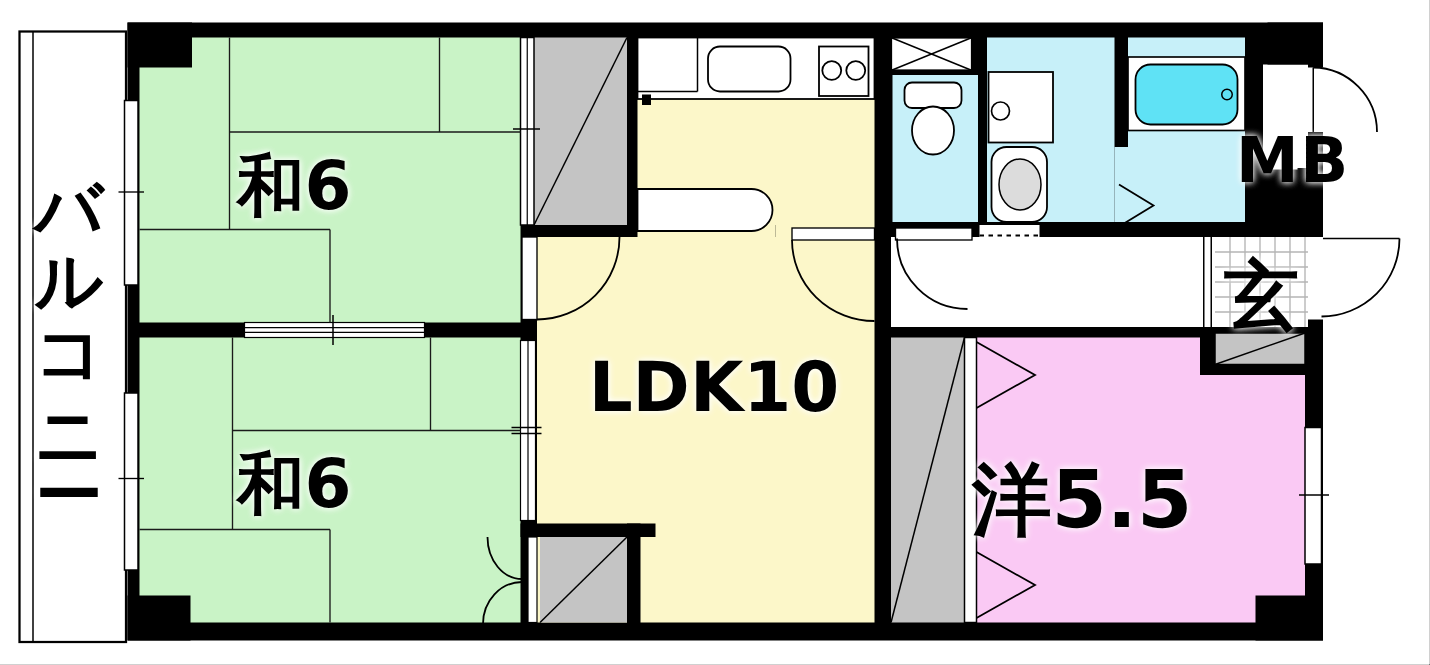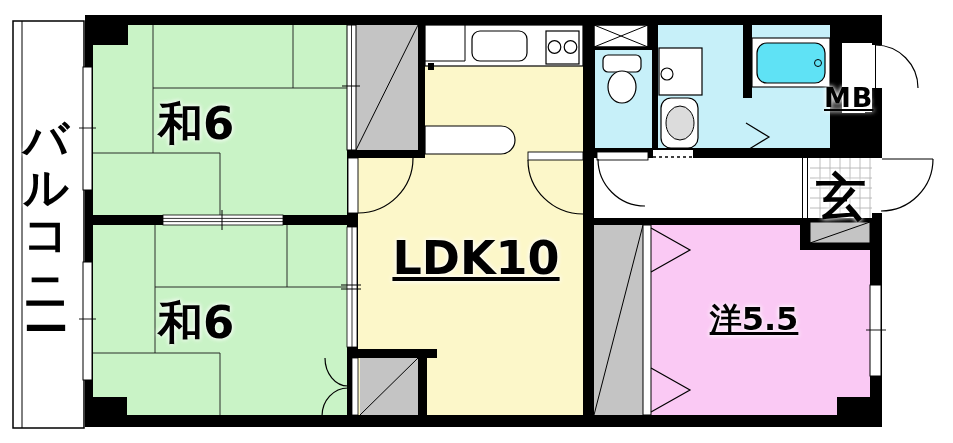--- a/index.html
+++ b/index.html
@@ -4,24 +4,24 @@
 <style>
   html,body{margin:0;padding:0;background:#fff;}
   #stage{position:relative;width:953px;height:443px;background:#ffffff;overflow:hidden;
          font-family:"DejaVu Sans","Liberation Sans",sans-serif;}
   #plan-svg{position:absolute;left:0;top:0;}
   .lbl{position:absolute;color:#000;font-weight:700;white-space:nowrap;z-index:5;
        text-shadow:0 0 5px rgba(255,255,255,.85),0 0 5px rgba(255,255,255,.85);}
   .lbl-wa{font-size:45px;width:130px;text-align:left;}
   #lbl-wa-top{left:158px;top:94px;}
   #lbl-wa-bottom{left:158px;top:293px;}
-  #lbl-ldk{left:368px;top:231px;width:216px;text-align:center;font-size:46px;text-decoration:underline;}
-  #lbl-western{left:648px;top:298px;width:212px;text-align:center;font-size:32px;text-decoration:underline;}
+  #lbl-ldk{left:368px;top:231px;width:216px;text-align:center;font-size:46px;}
+  #lbl-western{left:648px;top:298px;width:212px;font-size:53px;}
   #lbl-genkan{left:811px;top:164px;width:60px;text-align:center;font-size:50px;}
-  #lbl-mb{left:824px;top:82px;font-size:27px;letter-spacing:1px;text-decoration:underline;}
+  #lbl-mb{left:824px;top:82px;font-size:42px;letter-spacing:1px;}
   #lbl-balcony{left:24px;top:88px;height:270px;writing-mode:vertical-rl;text-orientation:mixed;
                font-size:45px;letter-spacing:3px;line-height:1;}
 </style>
 </head>
 <body>
 
 <div id="stage">
 
 <svg id="plan-svg" width="953" height="443" viewBox="0 0 953 443">
 

